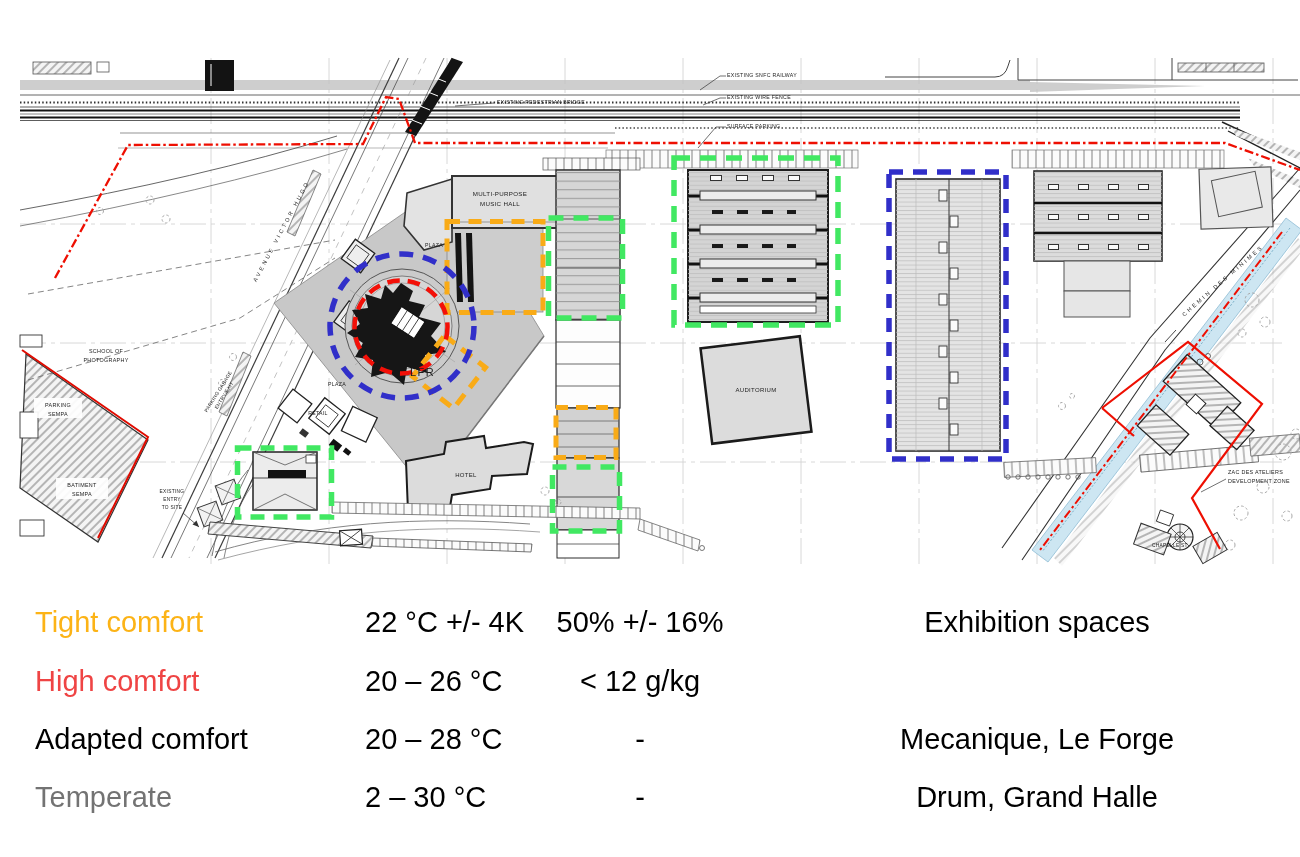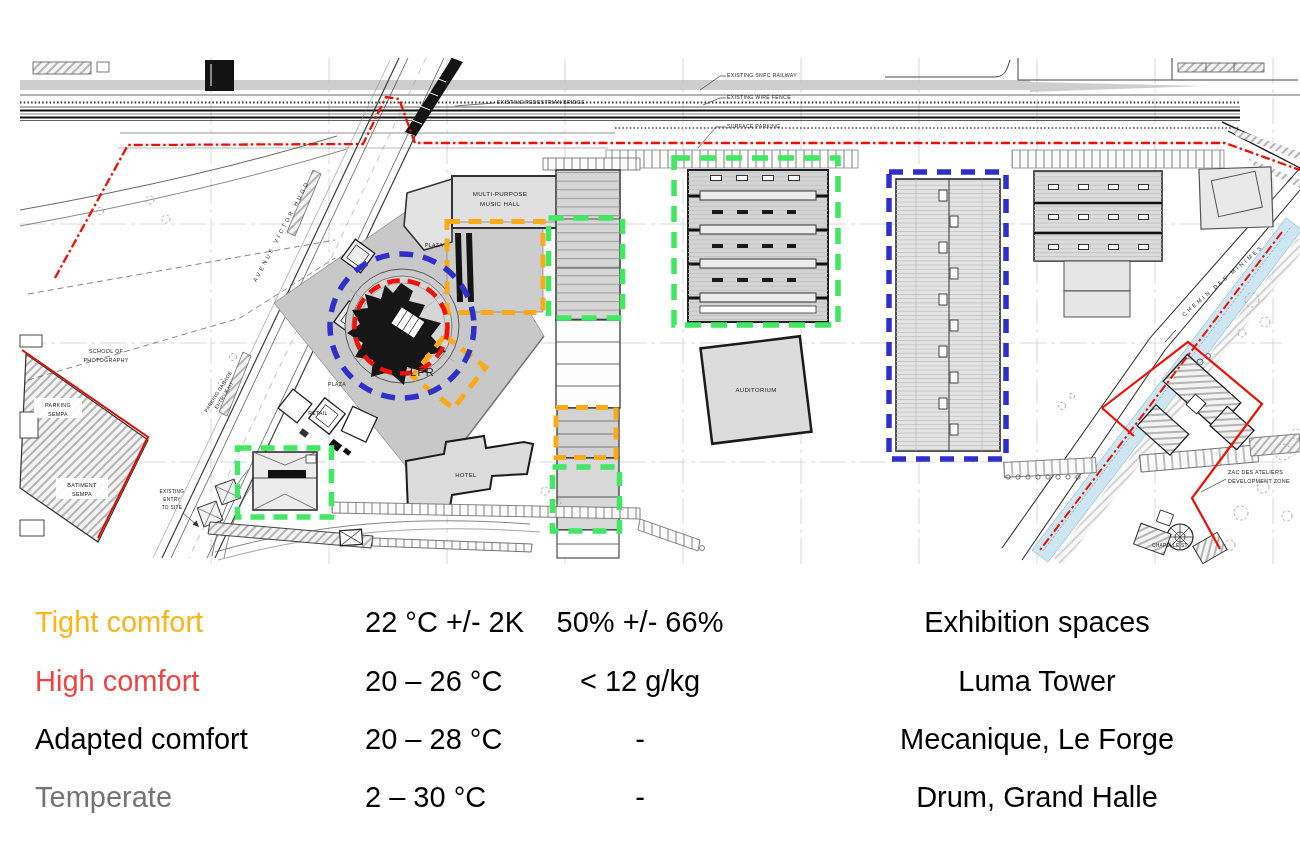--- a/index.html
+++ b/index.html
@@ -453,29 +453,28 @@
     <text x="1228" y="474" font-size="5.4">ZAC DES ATELIERS</text>
     <text x="1228" y="483" font-size="5.4">DEVELOPMENT ZONE</text>
     <text x="1152" y="547" font-size="4.8" fill="#333">CHAPELLE ST</text>
   </g>
 </svg>
 </div>
 
 <div class="legend">
   <div class="lrow r0">
     <span class="lcell c-label" style="color: rgb(252, 179, 22);">Tight comfort</span>
-    <span class="lcell c-temp">22 °C +/- 2K</span>
-    <span class="lcell c-hum">50% +/- 66%</span>
+    <span class="lcell c-temp">22 °C +/- 4K</span>
+    <span class="lcell c-hum">50% +/- 16%</span>
     <span class="lcell c-space">Exhibition spaces</span>
   </div>
   <div class="lrow r1">
     <span class="lcell c-label" style="color: #ef4444;">High comfort</span>
     <span class="lcell c-temp">20 – 26 °C</span>
     <span class="lcell c-hum">&lt; 12 g/kg</span>
-    <span class="lcell c-space">Luma Tower</span>
   </div>
   <div class="lrow r2">
     <span class="lcell c-label" style="color: #000000;">Adapted comfort</span>
     <span class="lcell c-temp">20 – 28 °C</span>
     <span class="lcell c-hum">-</span>
     <span class="lcell c-space">Mecanique, Le Forge</span>
   </div>
   <div class="lrow r3">
     <span class="lcell c-label" style="color: #737373;">Temperate</span>
     <span class="lcell c-temp">2 – 30 °C</span>

